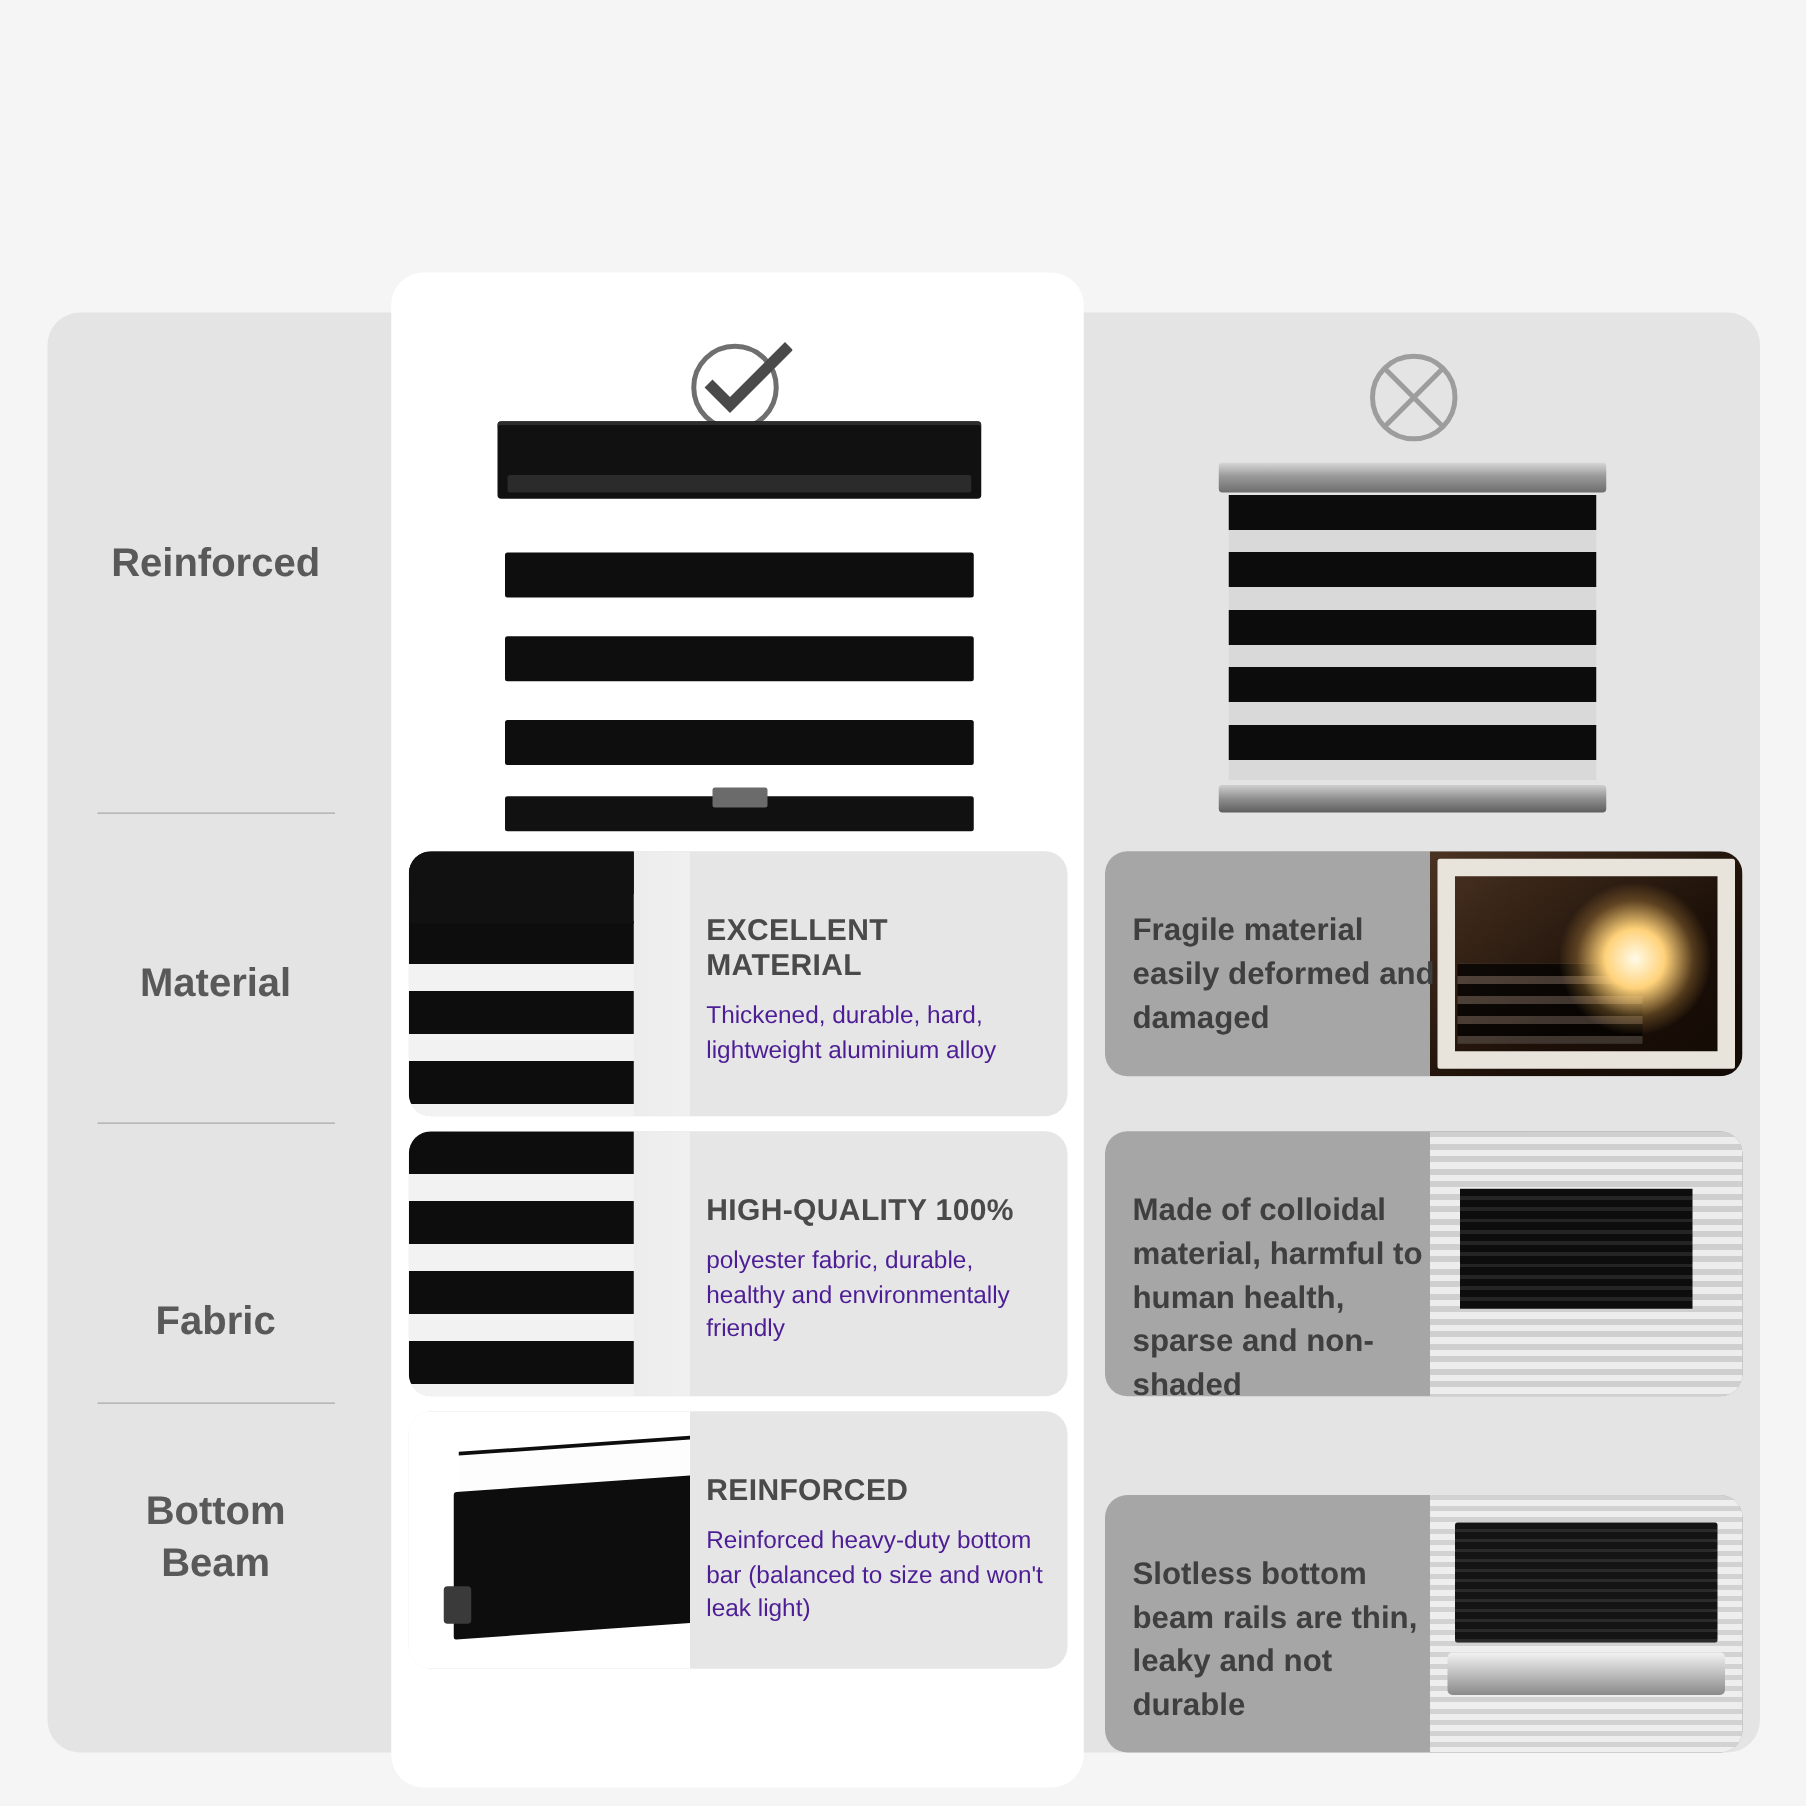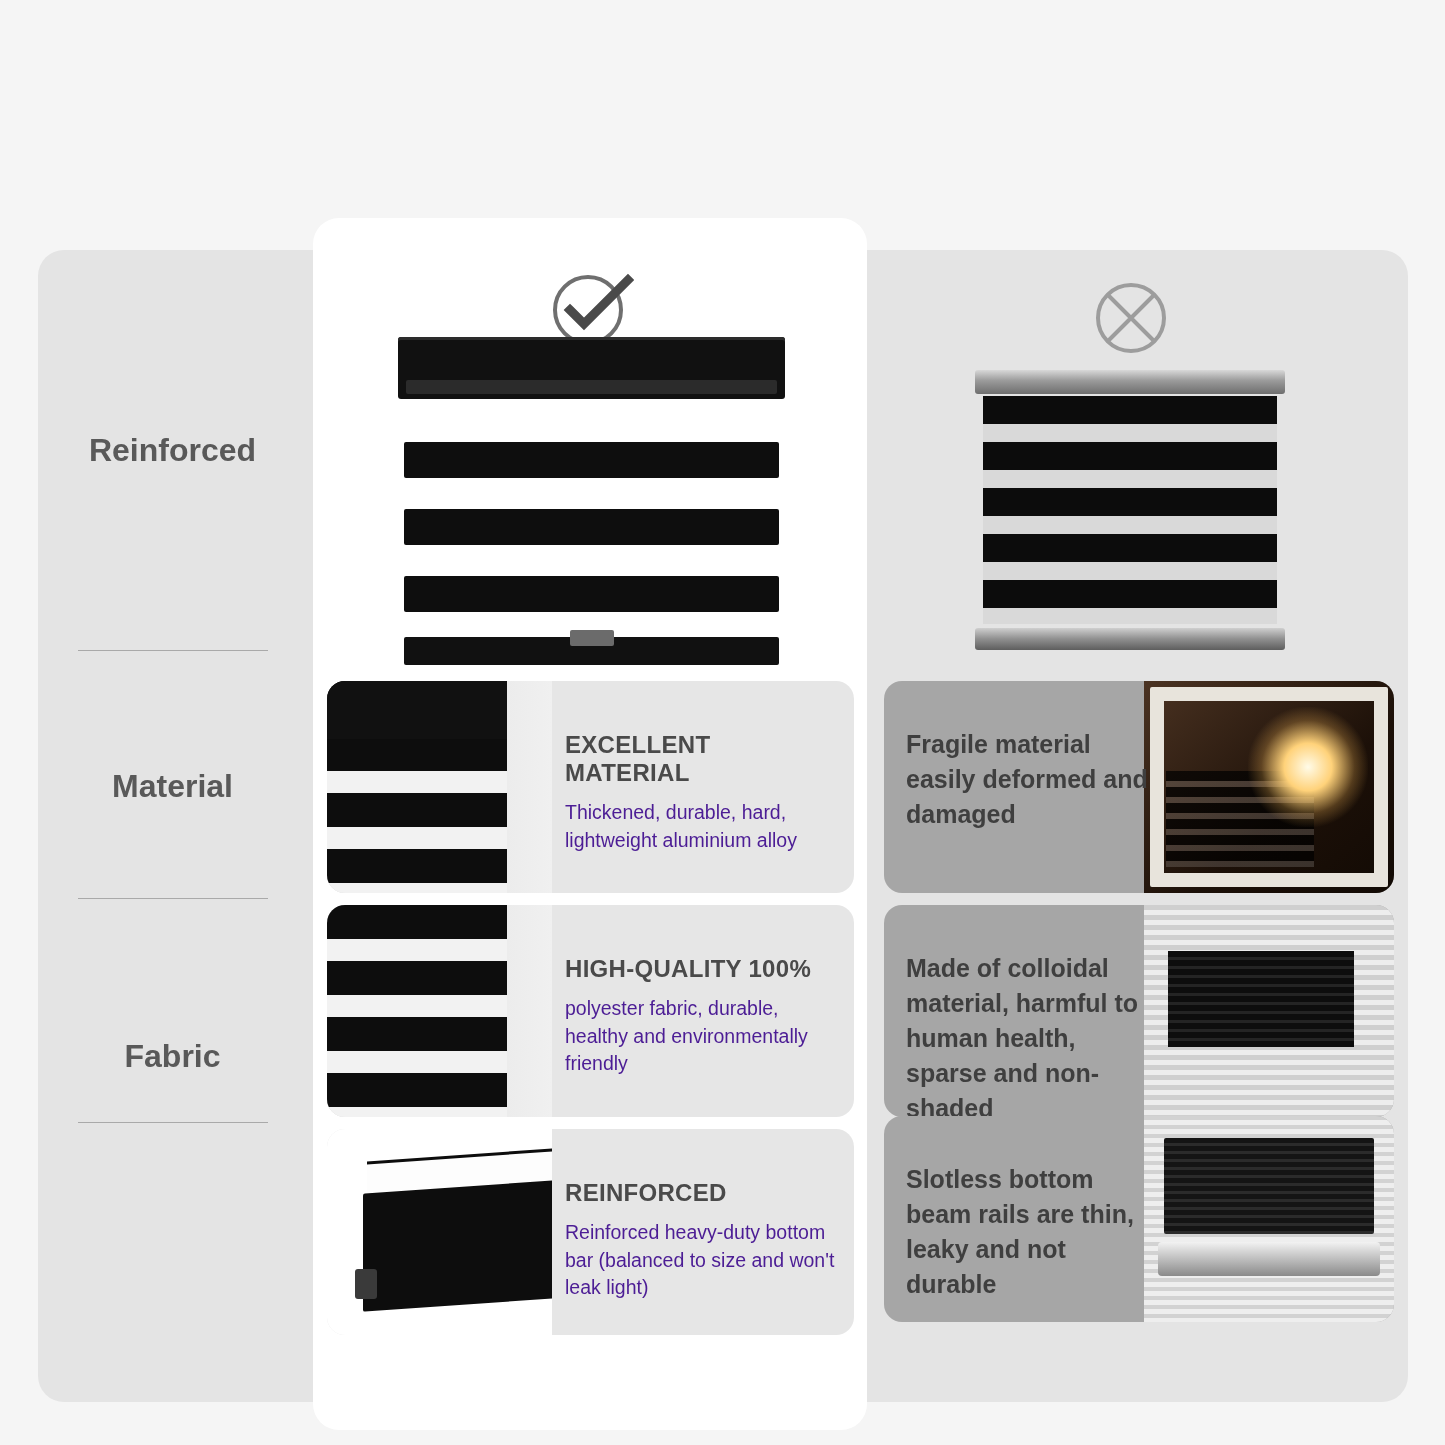--- a/index.html
+++ b/index.html
@@ -122,23 +122,23 @@
     background: #e6e6e6;
     z-index: 6;
   }
   .card-bad {
     left: 884px; width: 510px;
     background: #a6a6a6;
   }
   #card-good-material { top: 681px; height: 212px; }
   #card-good-fabric   { top: 905px; height: 212px; }
   #card-good-bottom   { top: 1129px; height: 206px; }
-  #card-bad-material  { top: 681px; height: 212px; }
+  #card-bad-material  { top: 681px; height: 180px; }
   #card-bad-fabric    { top: 905px; height: 212px; }
-  #card-bad-bottom    { top: 1116px; height: 206px; padding-left: 24px; }
+  #card-bad-bottom    { top: 1196px; height: 206px; padding-left: 24px; }
 
   .card-img { position: absolute; top: 0; bottom: 0; overflow: hidden; }
   .card-good .card-img { left: 0; width: 225px; }
   .card-bad .card-img { right: 0; width: 250px; }
 
   .card-text { position: absolute; top: 0; bottom: 0; }
   .card-good .card-text { left: 238px; right: 18px; padding-top: 50px; }
   .card-bad .card-text { left: 22px; width: 250px; padding-top: 46px; }
 
   .ct-head {
@@ -233,20 +233,24 @@
 <div class="page">
 
 
   <div class="left-panel"></div>
 
   <div class="row-label" id="lbl-product">
     <div>Reinforced</div>
   </div>
   <div class="row-label" id="lbl-material">Material</div>
   <div class="row-label" id="lbl-fabric">Fabric</div>
+  <div class="row-label" id="lbl-bottom">
+    <div>Bottom</div>
+    <div>Beam</div>
+  </div>
 
   <div class="divider" id="div1"></div>
   <div class="divider" id="div2"></div>
   <div class="divider" id="div3"></div>
 
   <div class="center-card"></div>
 
   <div class="icon-check">
     <svg viewBox="0 0 86 86" width="86" height="86">
       <circle cx="40" cy="46" r="33" fill="none" stroke="#6f6f6f" stroke-width="4"></circle>

